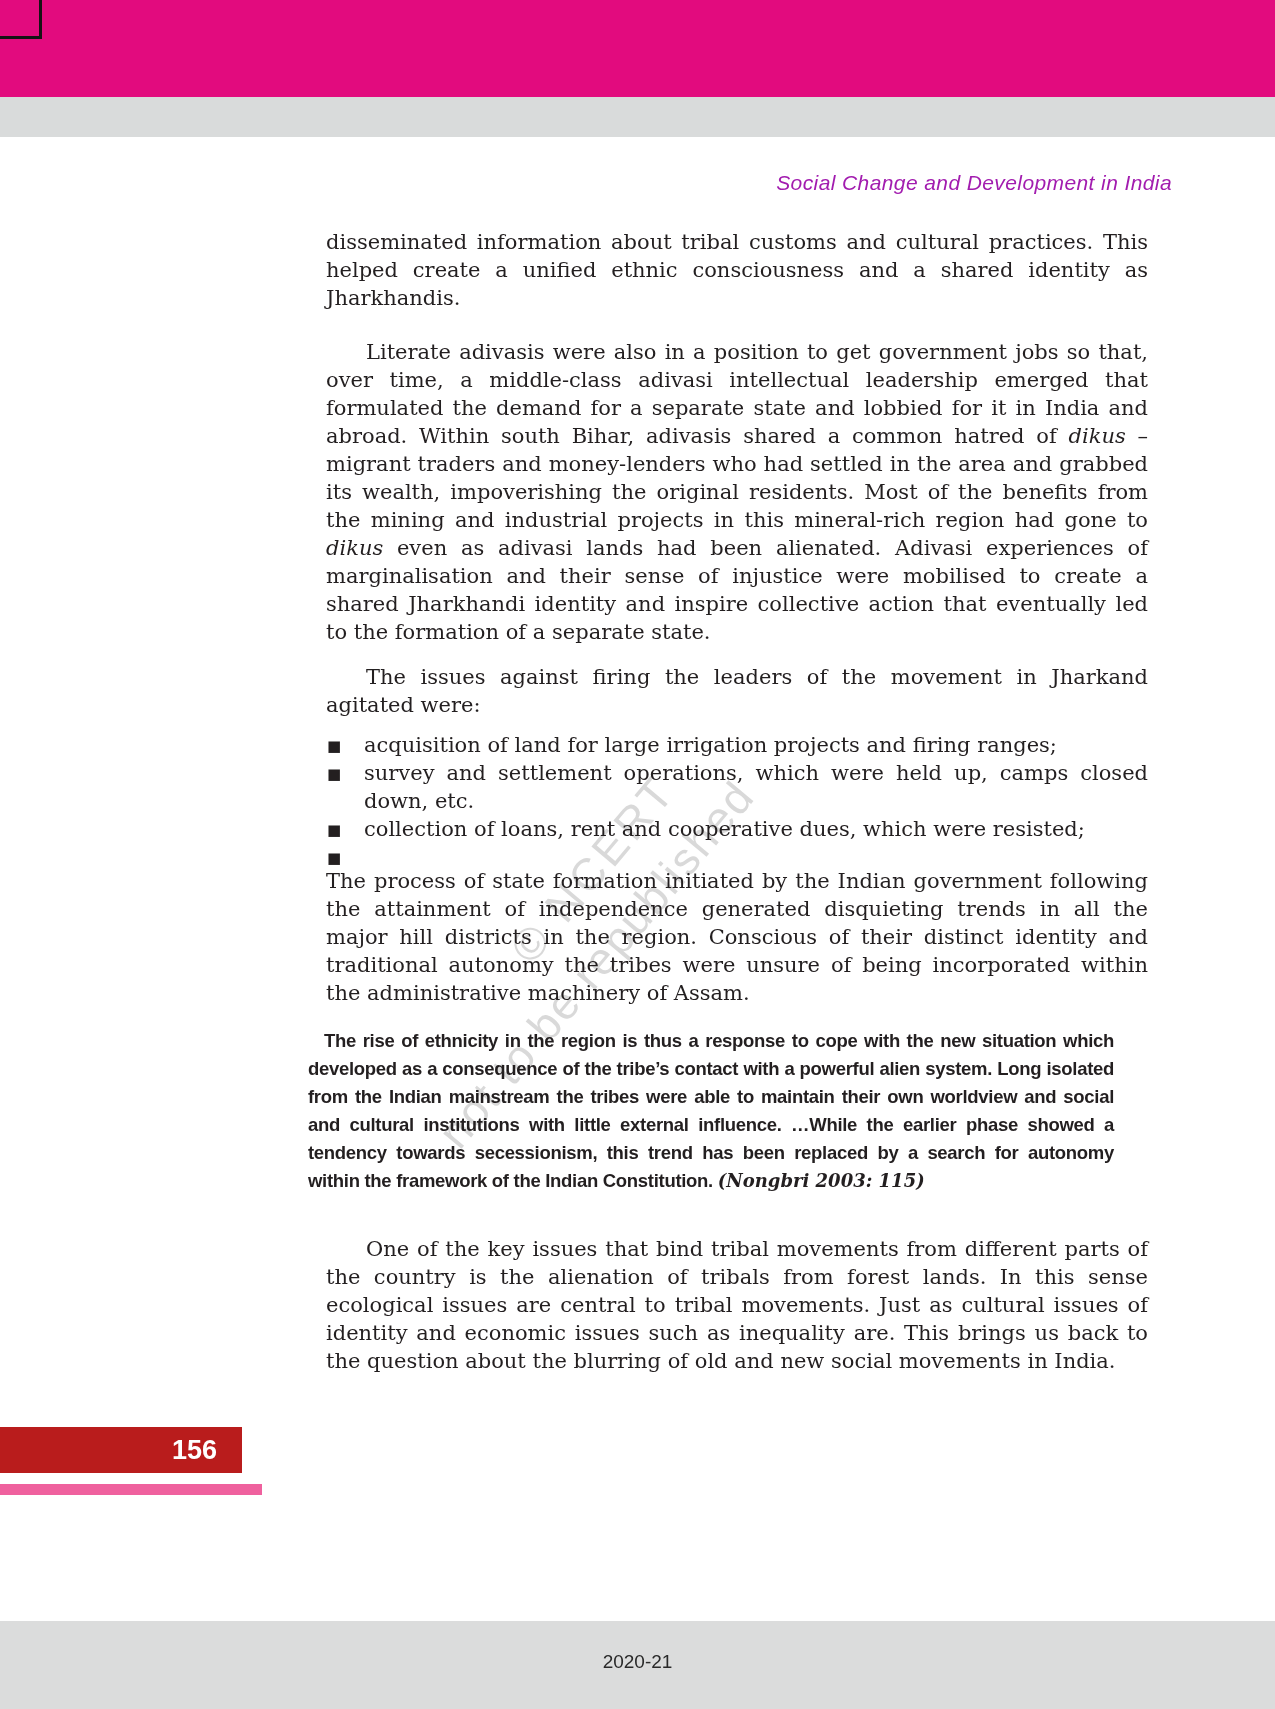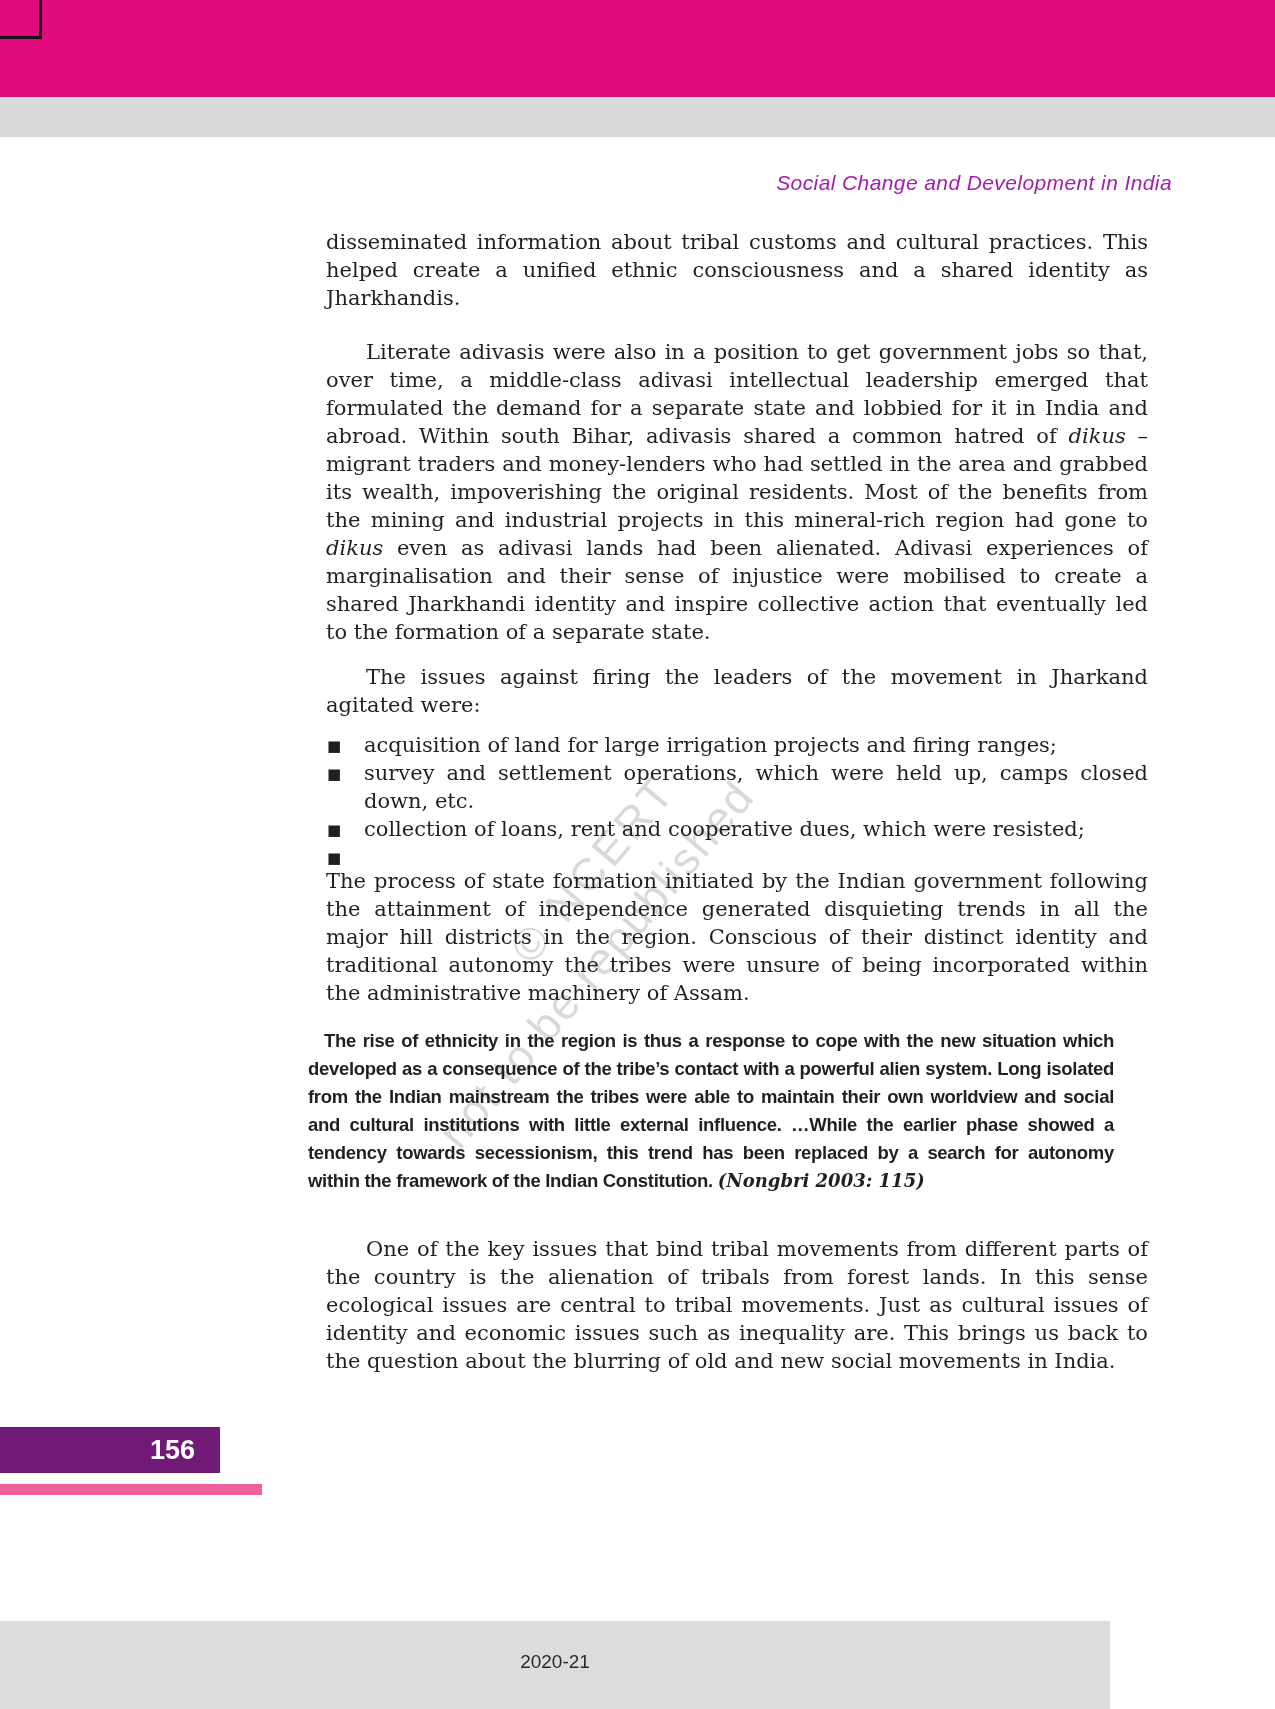--- a/index.html
+++ b/index.html
@@ -46,29 +46,29 @@
   .sc-rest{font-size:23px;}
   .p4{margin-top:24px !important;margin-bottom:0 !important;}
   
   .quote{margin:20px 0 0 0;width:806px;
     font-family:"Liberation Sans",sans-serif;font-size:18.5px;
     letter-spacing:-0.3px;line-height:28px;text-align:justify;text-indent:16px;font-weight:bold;}
   .quote .cite{font-family:"DejaVu Serif",serif;font-style:italic;
     font-size:18px;letter-spacing:0;}
   .p5{margin-top:40px !important;text-indent:40px;}
   
-  .page-tab{position:absolute;left:0;top:1427px;width:220px;height:46px;
-    background:#701a75;z-index:2;}
+  .page-tab{position:absolute;left:0;top:1427px;width:242px;height:46px;
+    background:#b91c1c;z-index:2;}
   .page-tab .num{display:block;text-align:right;padding-right:25px;
     line-height:46px;font-family:"Liberation Sans",sans-serif;
     font-weight:bold;font-size:27px;color:#ffffff;}
   .page-tab-strip{position:absolute;left:0;top:1484px;width:262px;height:11px;
     background:#ef619e;z-index:2;}
   
-  .footer-band{position:absolute;left:0;top:1621px;width:1110px;height:88px;
+  .footer-band{position:absolute;left:0;top:1621px;width:1275px;height:88px;
     background:#dbdcdc;z-index:1;}
   .footer-text{position:absolute;top:30px;left:0;width:100%;text-align:center;
     font-family:"Liberation Sans",sans-serif;font-size:19px;color:#2a2a2a;}
 </style>
 </head>
 <body>
 
 <div class="page">
 
   <div class="band-magenta"></div>

